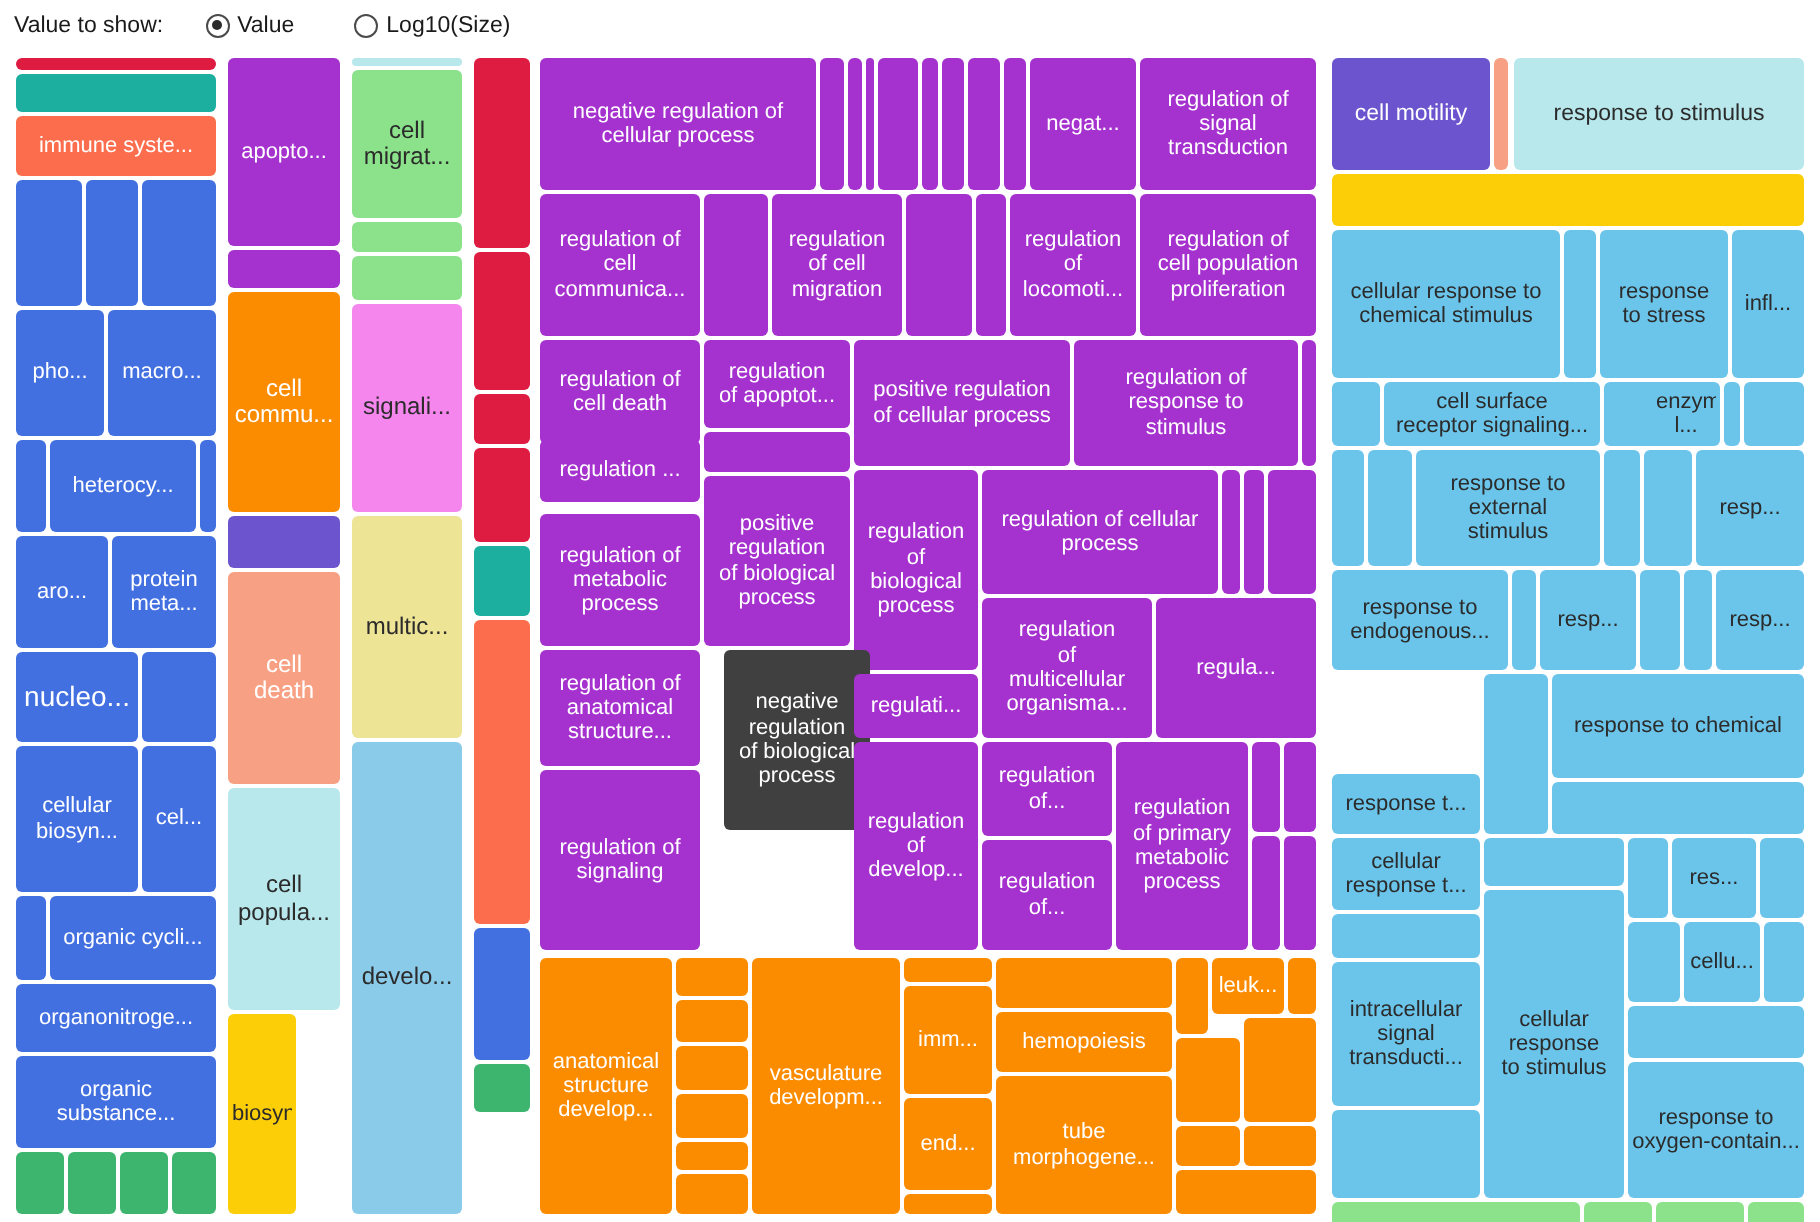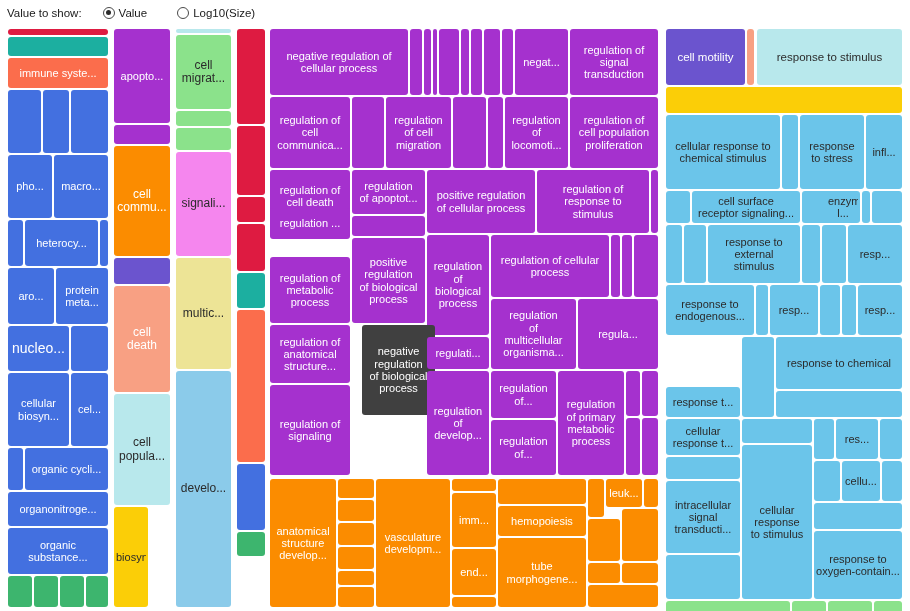--- a/index.html
+++ b/index.html
@@ -244,21 +244,21 @@
       <div class="cell" style="left: 427px; top: 144px; width: 108px; height: 63px; background: rgb(165, 49, 206);">
         <span class="lbl" style="font-size: 11px;">positive regulation
 of cellular process</span>
       </div>
       <div class="cell" style="left: 537px; top: 144px; width: 112px; height: 63px; background: rgb(165, 49, 206);">
         <span class="lbl" style="font-size: 11px;">regulation of
 response to
 stimulus</span>
       </div>
       <div class="cell" style="left: 651px; top: 144px; width: 7px; height: 63px; background: rgb(165, 49, 206);"></div>
-      <div class="cell" style="left: 270px; top: 182px; width: 80px; height: 31px; background: rgb(165, 49, 206);">
+      <div class="cell" style="left: 270px; top: 194px; width: 80px; height: 31px; background: rgb(165, 49, 206);">
         <span class="lbl" style="font-size: 11px;">regulation ...</span>
       </div>
       <div class="cell" style="left: 270px; top: 231px; width: 80px; height: 66px; background: rgb(165, 49, 206);">
         <span class="lbl" style="font-size: 11px;">regulation of
 metabolic
 process</span>
       </div>
       <div class="cell" style="left: 352px; top: 212px; width: 73px; height: 85px; background: rgb(165, 49, 206);">
         <span class="lbl" style="font-size: 11px;">positive
 regulation

